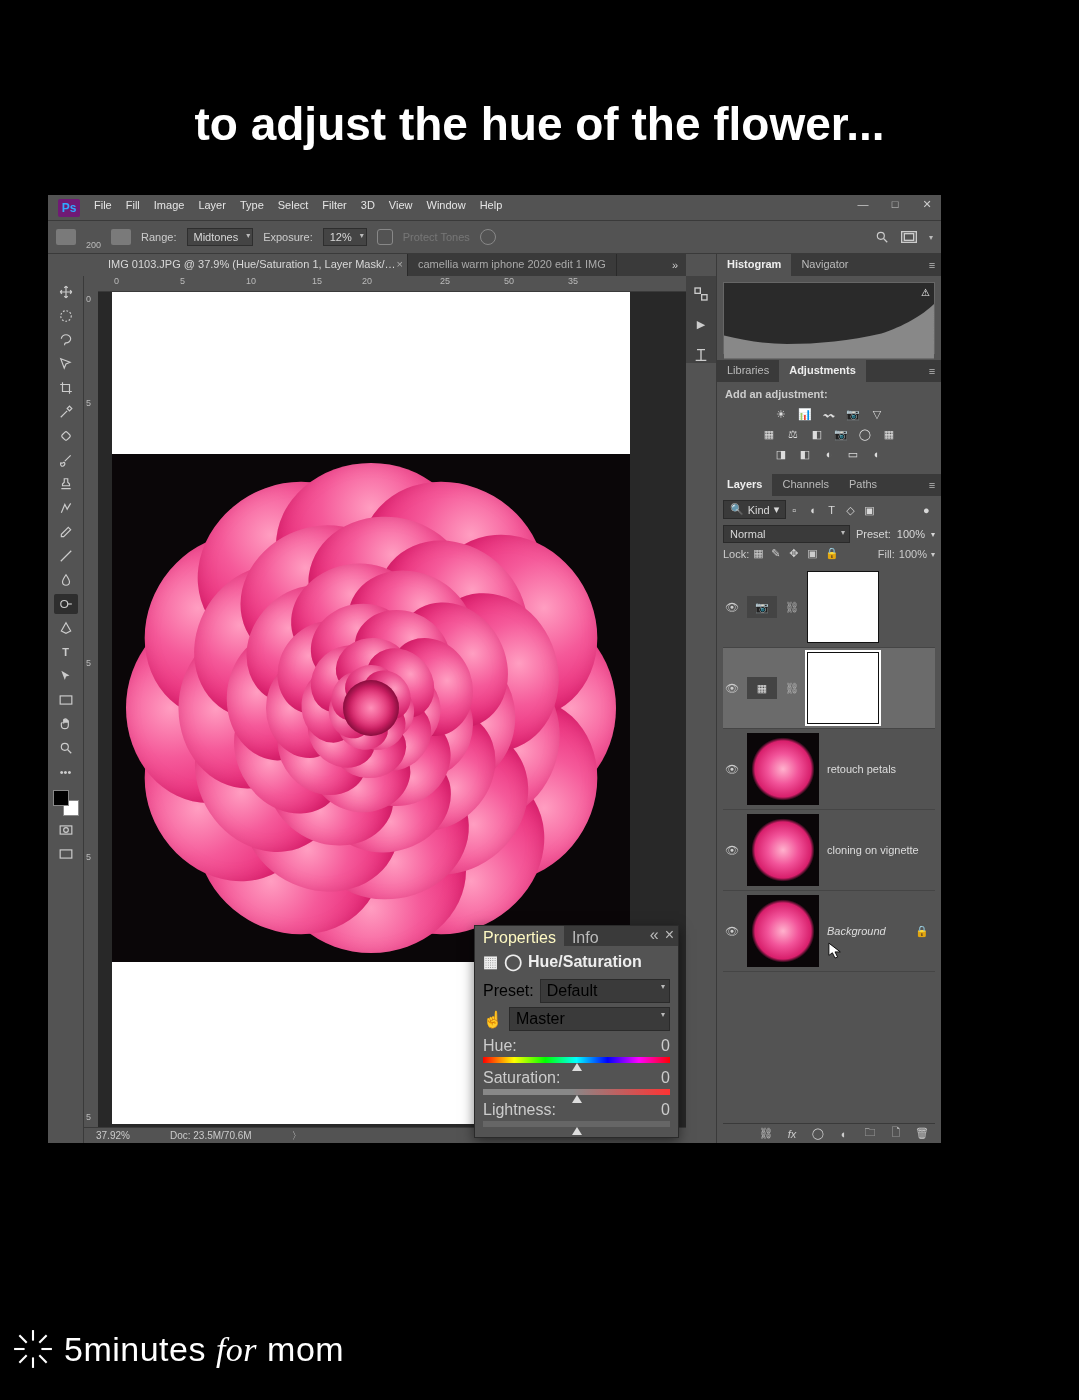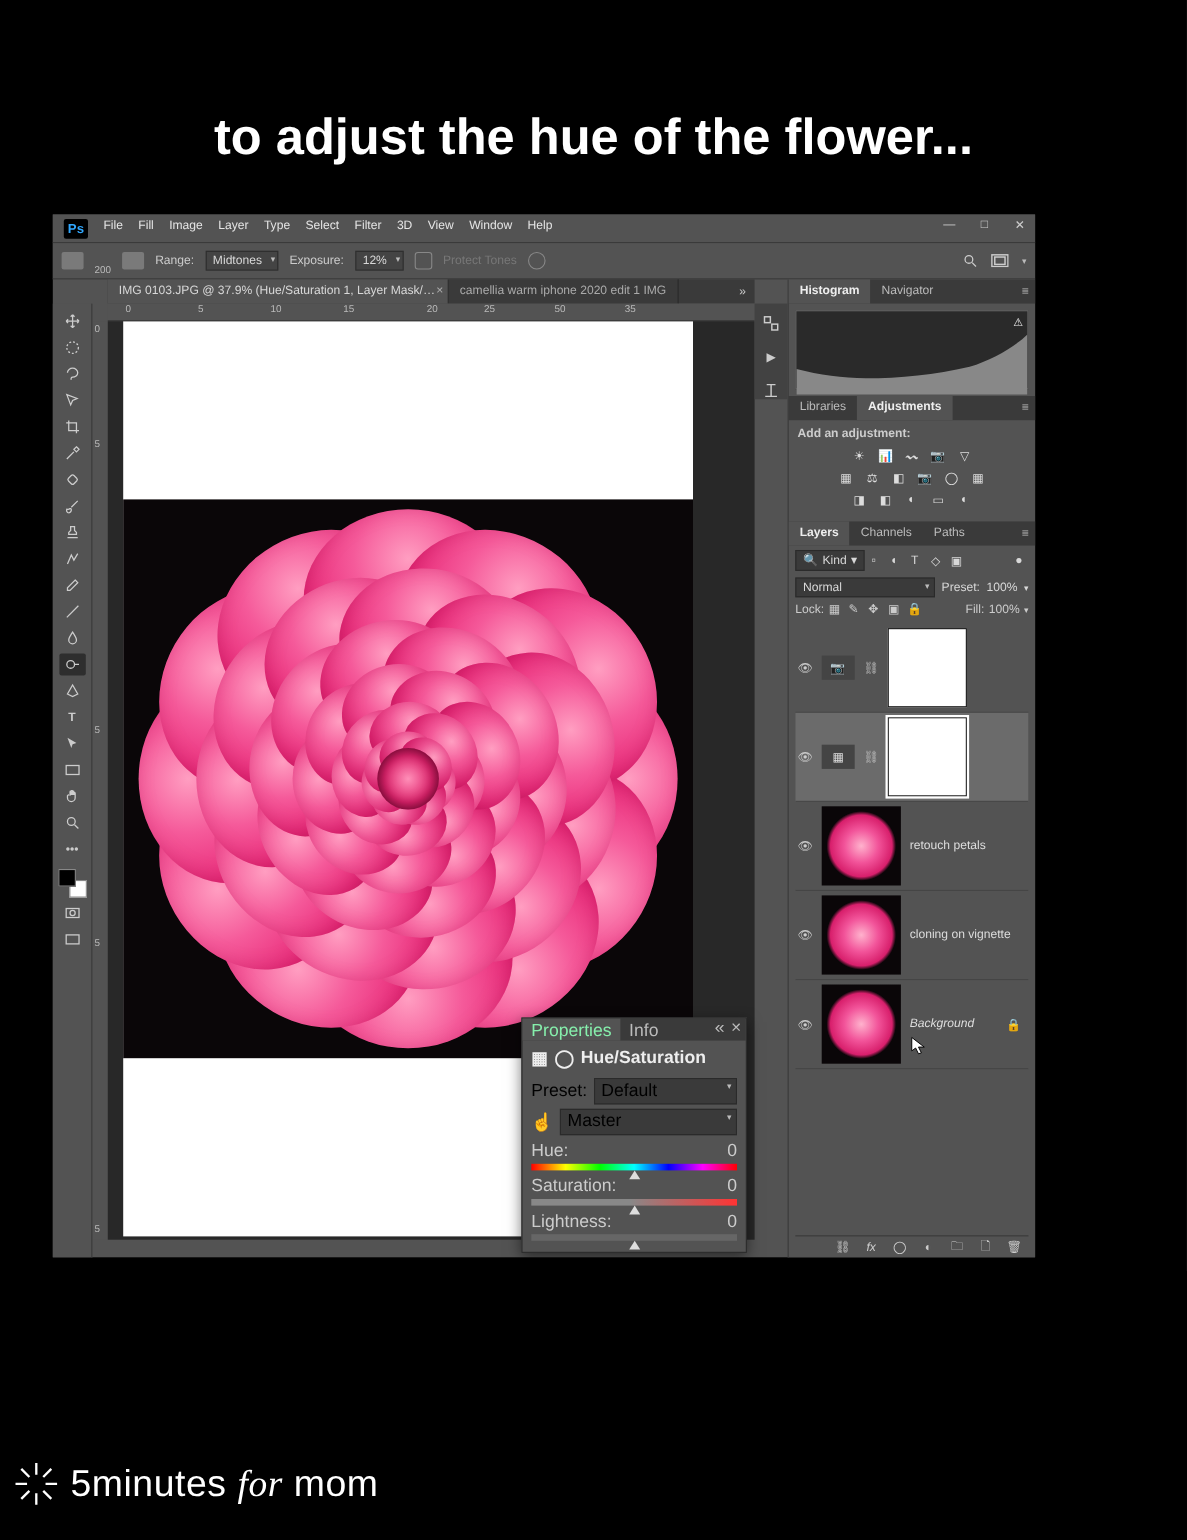--- a/index.html
+++ b/index.html
@@ -6,21 +6,21 @@
   body { background: #000; width: 1079px; height: 1400px; overflow: hidden; position: relative; }
   .outer { position: absolute; inset: 0; }
   .heading { color: #fff; text-align: center; font-weight: 600; font-size: 46px; line-height: 1.25; padding: 38px 40px 30px; }
   .logo-area { position: absolute; bottom: 30px; left: 12px; display: flex; align-items: center; gap: 10px; color: #fff; }
   .logo-mark { width: 42px; height: 42px; }
   .logo-text { font-size: 34px; font-weight: 300; letter-spacing: .5px; }
   .logo-text i { font-style: italic; font-family: Georgia, serif; }
 
   .ps { position: absolute; left: 48px; top: 195px; width: 893px; height: 948px; background: #535353; color: #d8d8d8; font-size: 11px; }
   .ps-titlebar { height: 25px; background: #535353; position: relative; }
-  .ps-logo { position: absolute; left: 10px; top: 4px; width: 22px; height: 18px; background: #000000; color: #31A8FF; font-weight: 700; font-size: 12px; text-align: center; line-height: 18px; border-radius: 2px; }
+  .ps-logo { position: absolute; left: 10px; top: 4px; width: 22px; height: 18px; background: #701a75; color: #31A8FF; font-weight: 700; font-size: 12px; text-align: center; line-height: 18px; border-radius: 2px; }
   .win-controls { position: absolute; right: 6px; top: 3px; display: flex; gap: 16px; color: #ccc; }
   .win-controls span { width: 16px; text-align: center; cursor: default; }
   .menu-bar { position: absolute; left: 46px; top: 4px; display: flex; gap: 14px; }
   .menu-bar span { color: #e5e5e5; }
 
   .options-bar { position: absolute; top: 25px; left: 0; right: 0; height: 34px; background: #535353; border-top: 1px solid #3a3a3a; border-bottom: 1px solid #3a3a3a; display: flex; align-items: center; padding: 0 8px; gap: 10px; }
   .options-bar .swatch { width: 20px; height: 16px; background: #7a7a7a; border-radius: 2px; }
   .options-bar .dd { background: #444; padding: 2px 14px 2px 6px; border: 1px solid #2e2e2e; position: relative; }
   .options-bar .dd::after { content: "▾"; position: absolute; right: 2px; top: 2px; font-size: 8px; color: #bbb; }
   .options-bar .lab { color: #ccc; }
@@ -93,21 +93,21 @@
   .layer .name { color: #ddd; font-size: 11px; }
   .layer .name.locked { font-style: italic; }
   .layer .lockic { color: #ccc; margin-left: auto; padding-right: 4px; }
   .layer-bottom { height: 20px; display: flex; gap: 12px; align-items: center; justify-content: flex-end; padding: 0 6px; color: #ccc; border-top: 1px solid #3a3a3a; }
   .layer-bottom span { width: 14px; text-align: center; }
 
   
   .props-panel { position: absolute; left: 474px; top: 925px; width: 205px; background: #535353; border: 1px solid #2a2a2a; box-shadow: 0 4px 12px rgba(0,0,0,.5); }
   .props-head { display: flex; background: #3a3a3a; height: 20px; }
   .props-head .tab { padding: 3px 8px; color: #bbb; }
-  .props-head .tab.active { background: #535353; color: #86efac; }
+  .props-head .tab.active { background: #535353; color: #fef9c3; }
   .props-head .ctrls { margin-left: auto; display: flex; gap: 6px; padding-right: 4px; color: #bbb; }
   .props-body { padding: 6px 8px 10px; }
   .props-title { display: flex; gap: 6px; align-items: center; margin-bottom: 8px; font-weight: 600; color: #eee; }
   .props-row { display: flex; align-items: center; gap: 6px; margin: 4px 0; }
   .props-row .dd { flex: 1; background: #3a3a3a; border: 1px solid #2a2a2a; padding: 2px 6px; position: relative; }
   .props-row .dd::after { content: "▾"; position: absolute; right: 4px; top: 2px; font-size: 8px; color: #bbb; }
   .slider-row { margin-top: 6px; }
   .slider-row .labrow { display: flex; justify-content: space-between; color: #ccc; margin-bottom: 2px; }
   .slider { height: 6px; position: relative; }
   .slider.hue { background: linear-gradient(90deg, red, yellow, lime, cyan, blue, magenta, red); }
@@ -190,21 +190,21 @@
         <span>camellia warm iphone 2020 edit 1 IMG</span>
       </div>
       <div class="tabs-more">»</div>
     </div>
 
     <div class="ruler-h">
       <span class="tick" style="left:16px">0</span>
       <span class="tick" style="left:82px">5</span>
       <span class="tick" style="left:148px">10</span>
       <span class="tick" style="left:214px">15</span>
-      <span class="tick" style="left:290px">20</span>
+      <span class="tick" style="left:264px">20</span>
       <span class="tick" style="left:342px">25</span>
       <span class="tick" style="left:406px">50</span>
       <span class="tick" style="left:470px">35</span>
     </div>
     <div class="ruler-v">
       <span class="tick" style="top:2px">0</span>
       <span class="tick" style="top:106px">5</span>
       <span class="tick" style="top:366px">5</span>
       <span class="tick" style="top:560px">5</span>
       <span class="tick" style="top:820px">5</span>
@@ -390,20 +390,25 @@
             <div class="petal" style="left: 204.752px; top: 238.962px; width: 52px; height: 42px; transform: rotate(204.857deg);"></div>
             <div class="petal" style="left: 192.627px; top: 224.216px; width: 52px; height: 42px; transform: rotate(256.286deg);"></div>
             <div class="petal" style="left: 196.596px; top: 205.542px; width: 52px; height: 42px; transform: rotate(307.714deg);"></div>
             <div class="petal" style="left: 213.671px; top: 197.002px; width: 52px; height: 42px; transform: rotate(359.143deg);"></div>
             <div class="petal" style="left: 230.993px; top: 205.027px; width: 52px; height: 42px; transform: rotate(410.571deg);"></div>
             <div style="position: absolute; left: 212px; top: 212px; width: 56px; height: 56px; border-radius: 50%; background: radial-gradient(circle, rgb(255, 143, 184) 0%, rgb(224, 36, 110) 55%, rgb(140, 13, 66) 100%); box-shadow: rgba(80, 0, 30, 0.9) 0px 0px 14px inset;"></div>
           </div>
       </div>
     </div>
 
+    <div class="status-bar">
+      <span>37.92%</span>
+      <span>Doc: 23.5M/70.6M</span>
+      <span>〉</span>
+    </div>
 
     <div class="mid-strip">
       <span>
           <svg width="16" height="16" viewBox="0 0 24 24" stroke="currentColor" fill="none" stroke-width="2">
             <rect x="3" y="3" width="8" height="8"></rect>
             <rect x="13" y="13" width="8" height="8"></rect>
           </svg>
         </span>
       <span>▶</span>
       <span>

